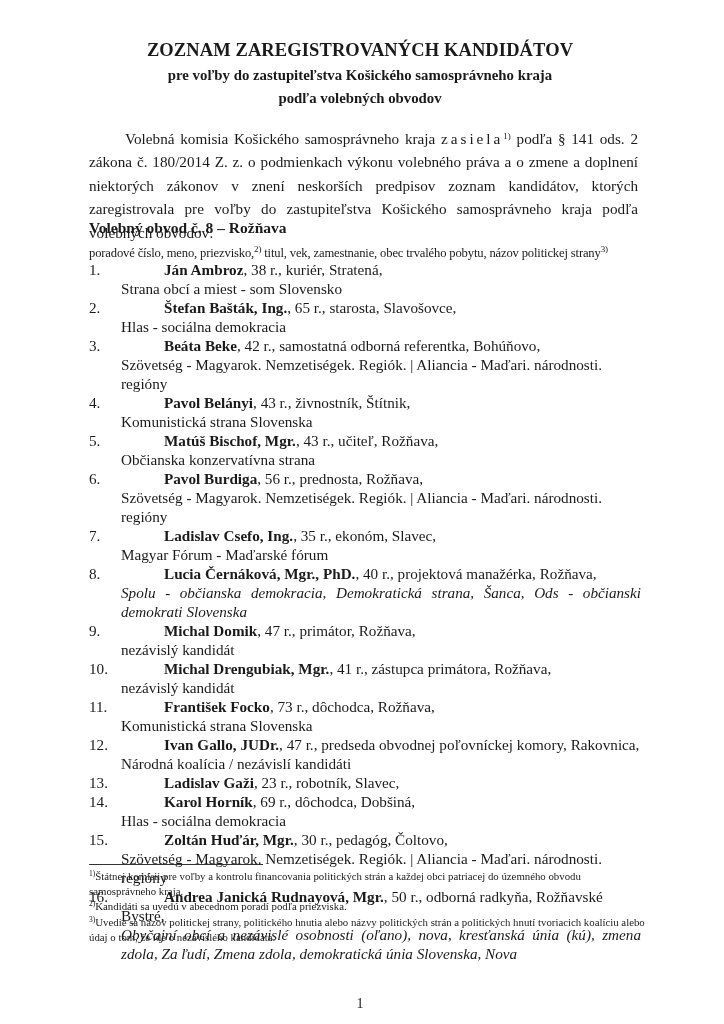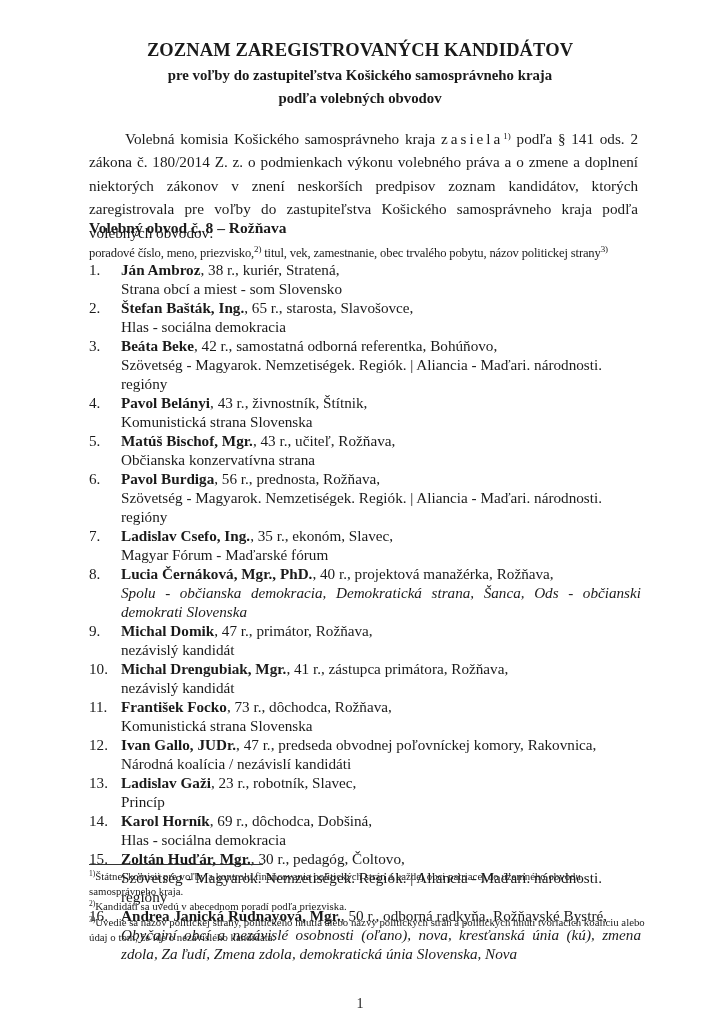--- a/index.html
+++ b/index.html
@@ -78,21 +78,21 @@
     }
     .cand {
       position: relative;
       padding-left: 32px;
       margin: 0;
     }
     .cand .num {
       position: absolute;
       left: 0; top: 0;
     }
-    .cand .name { font-weight: bold; }
+    .cand .name { font-weight: bold; margin-left: 43px; }
     .cand .party { display: block; }
     .cand .party.just { text-align: justify; text-align-last: left; font-style: italic; }
     .fn-rule {
       position: absolute;
       top: 864px;
       left: 89px;
       width: 174px;
       height: 0;
       border-top: 1px solid #333;
     }
@@ -138,21 +138,21 @@
     <li class="cand"><span class="num">3.</span><span class="name">Beáta Beke</span><span>, 42 r., samostatná odborná referentka, Bohúňovo,</span><span class="party">Szövetség - Magyarok. Nemzetiségek. Regiók. | Aliancia - Maďari. národnosti. regióny</span></li>
     <li class="cand"><span class="num">4.</span><span class="name">Pavol Belányi</span><span>, 43 r., živnostník, Štítnik,</span><span class="party">Komunistická strana Slovenska</span></li>
     <li class="cand"><span class="num">5.</span><span class="name">Matúš Bischof, Mgr.</span><span>, 43 r., učiteľ, Rožňava,</span><span class="party">Občianska konzervatívna strana</span></li>
     <li class="cand"><span class="num">6.</span><span class="name">Pavol Burdiga</span><span>, 56 r., prednosta, Rožňava,</span><span class="party">Szövetség - Magyarok. Nemzetiségek. Regiók. | Aliancia - Maďari. národnosti. regióny</span></li>
     <li class="cand"><span class="num">7.</span><span class="name">Ladislav Csefo, Ing.</span><span>, 35 r., ekonóm, Slavec,</span><span class="party">Magyar Fórum - Maďarské fórum</span></li>
     <li class="cand"><span class="num">8.</span><span class="name">Lucia Černáková, Mgr., PhD.</span><span>, 40 r., projektová manažérka, Rožňava,</span><span class="party just">Spolu - občianska demokracia, Demokratická strana, Šanca, Ods - občianski demokrati Slovenska</span></li>
     <li class="cand"><span class="num">9.</span><span class="name">Michal Domik</span><span>, 47 r., primátor, Rožňava,</span><span class="party">nezávislý kandidát</span></li>
     <li class="cand"><span class="num">10.</span><span class="name">Michal Drengubiak, Mgr.</span><span>, 41 r., zástupca primátora, Rožňava,</span><span class="party">nezávislý kandidát</span></li>
     <li class="cand"><span class="num">11.</span><span class="name">František Focko</span><span>, 73 r., dôchodca, Rožňava,</span><span class="party">Komunistická strana Slovenska</span></li>
     <li class="cand"><span class="num">12.</span><span class="name">Ivan Gallo, JUDr.</span><span>, 47 r., predseda obvodnej poľovníckej komory, Rakovnica,</span><span class="party">Národná koalícia / nezávislí kandidáti</span></li>
-    <li class="cand"><span class="num">13.</span><span class="name">Ladislav Gaži</span><span>, 23 r., robotník, Slavec,</span><span class="party">Princíp</span></li>
+    <li class="cand"><span class="num">13.</span><span class="name">Ladislav Gaži</span><span>, 23 r., robotník, Slavec,</span></li>
     <li class="cand"><span class="num">14.</span><span class="name">Karol Horník</span><span>, 69 r., dôchodca, Dobšiná,</span><span class="party">Hlas - sociálna demokracia</span></li>
     <li class="cand"><span class="num">15.</span><span class="name">Zoltán Huďár, Mgr.</span><span>, 30 r., pedagóg, Čoltovo,</span><span class="party">Szövetség - Magyarok. Nemzetiségek. Regiók. | Aliancia - Maďari. národnosti. regióny</span></li>
     <li class="cand"><span class="num">16.</span><span class="name">Andrea Janická Rudnayová, Mgr.</span><span>, 50 r., odborná radkyňa, Rožňavské Bystré,</span><span class="party just">Obyčajní obcí a nezávislé osobnosti (oľano), nova, kresťanská únia (kú), zmena zdola, Za ľudí, Zmena zdola, demokratická únia Slovenska, Nova</span></li>
   </ol>
 
   <div class="fn-rule"></div>
 
   <div class="footnotes">
     <p><sup>1)</sup><span>Štátnej komisii pre voľby a kontrolu financovania politických strán a každej obci patriacej do územného obvodu samosprávneho kraja.</span></p>
     <p><sup>2)</sup><span>Kandidáti sa uvedú v abecednom poradí podľa priezviska.</span></p>

